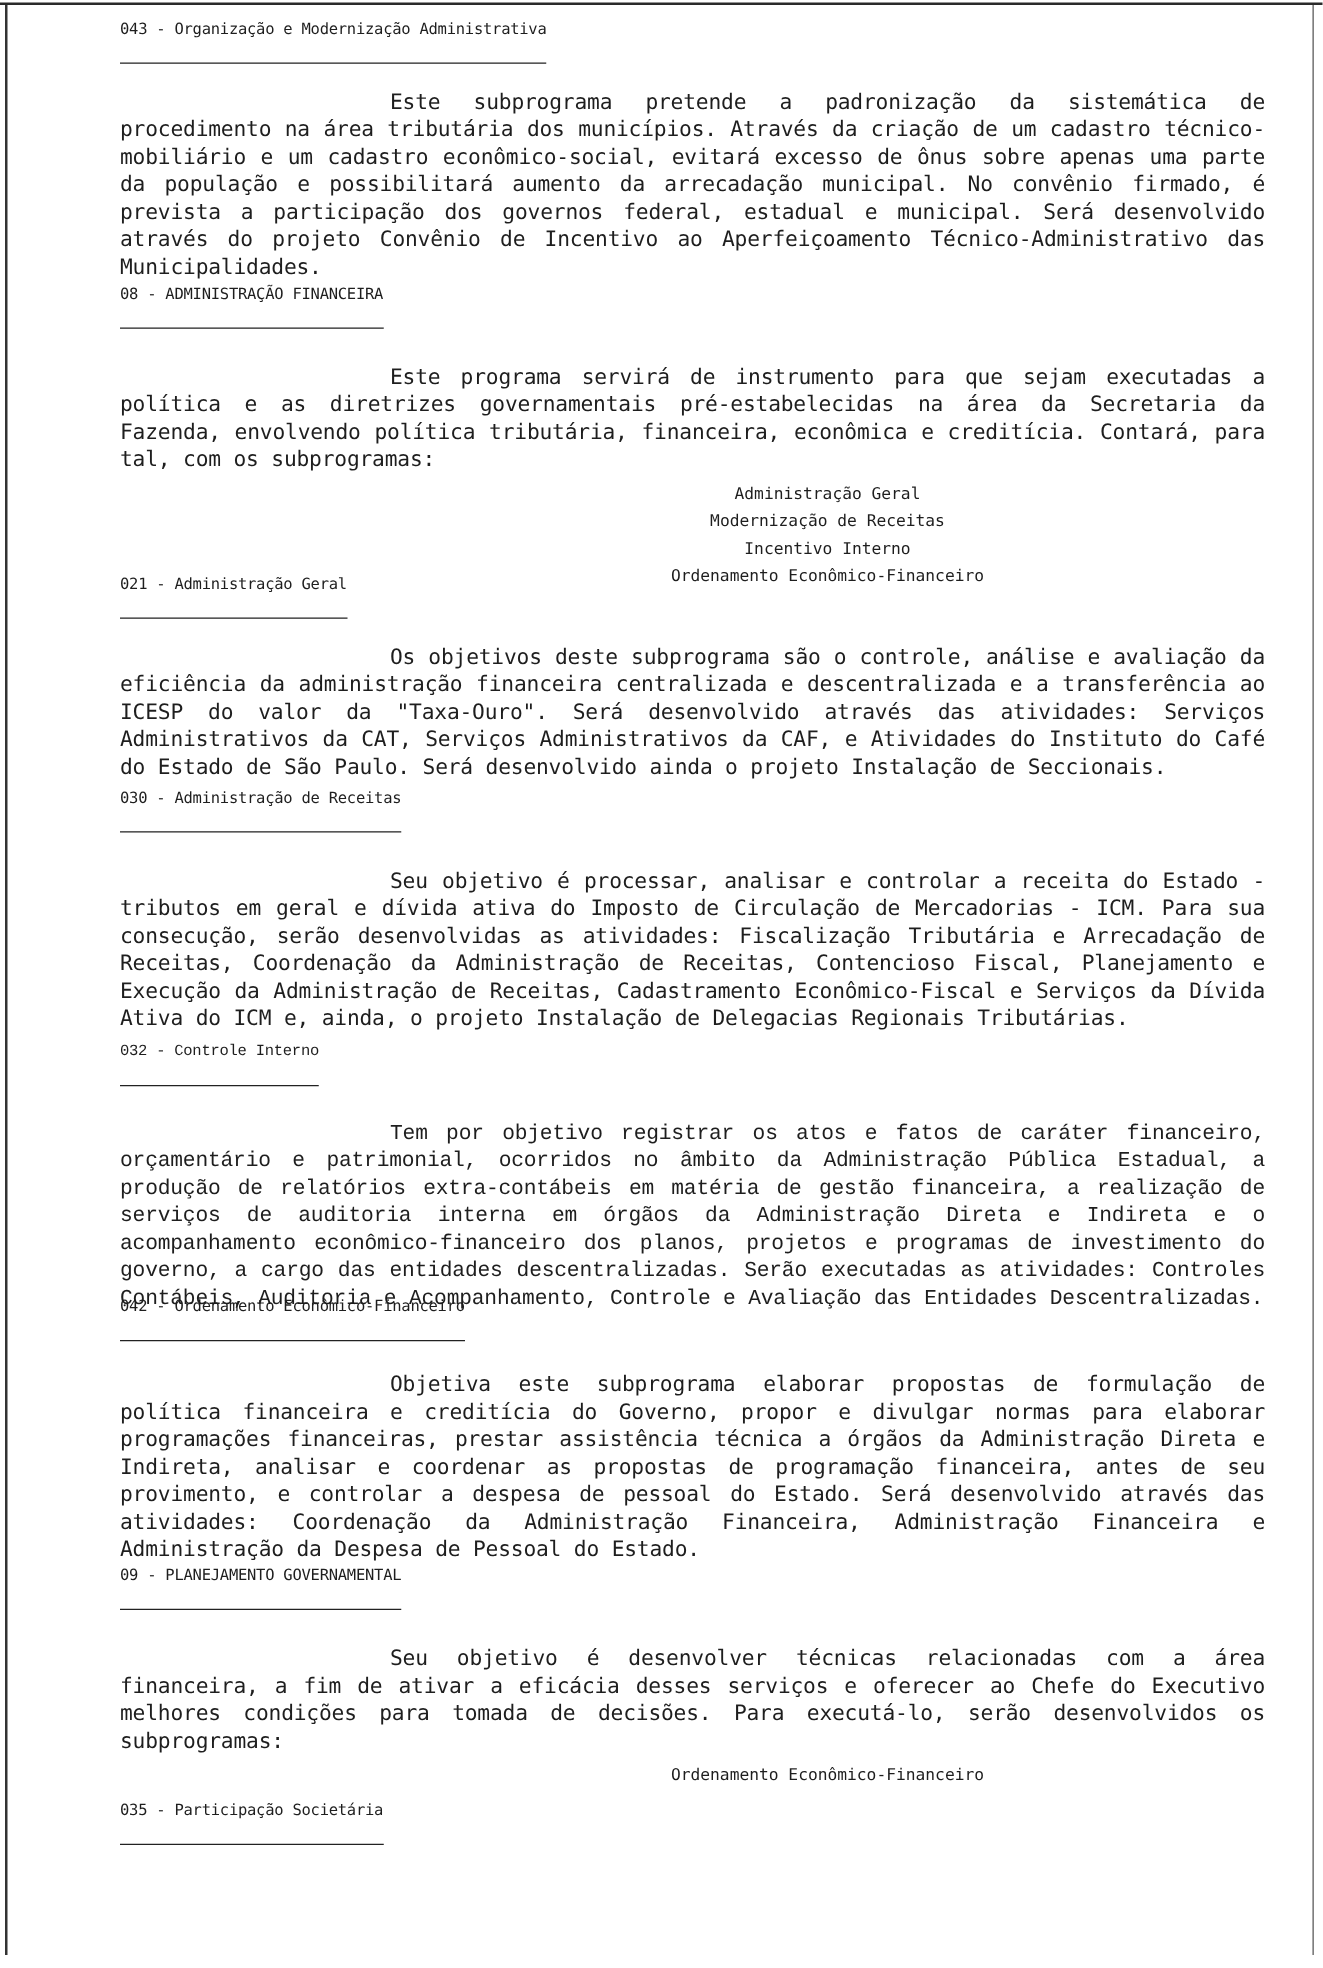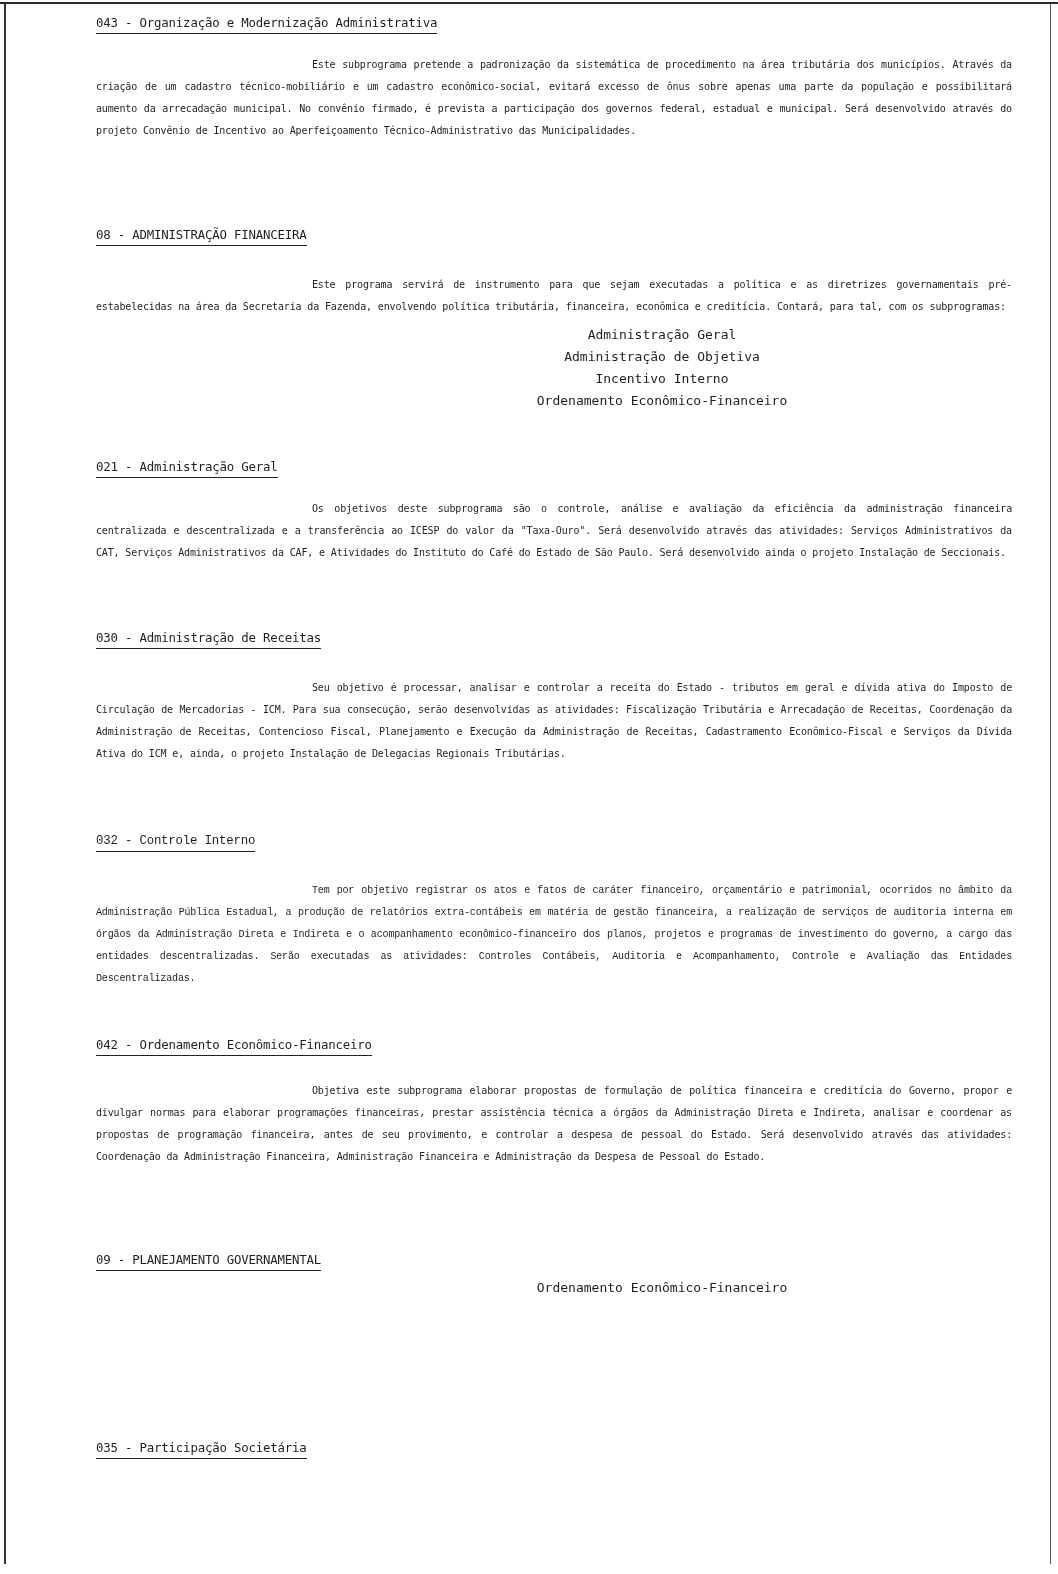--- a/index.html
+++ b/index.html
@@ -7,24 +7,24 @@
     width: 1058px; height: 1574px; background: #ffffff; position: relative; overflow: hidden;
     font-family: "DejaVu Sans Mono", "Liberation Mono", monospace;
     color: #1e1e1e;
   }
   .frame-top { position: absolute; left: 0; top: 2px; width: 1058px; height: 2px; background: #2a2a2a; }
   .frame-left { position: absolute; left: 4px; top: 4px; width: 2px; height: 1560px; background: #333; }
   .frame-right { position: absolute; left: 1050px; top: 4px; width: 1px; height: 1560px; background: #555; }
   .section { position: absolute; left: 96px; width: 916px; }
   .heading {
     display: inline-block; font-size: 12.4px; letter-spacing: -0.2px;
-    border-bottom: 1.5px solid #222; line-height: 16px; padding-bottom: 2px;
+    border-bottom: 1.5px solid #222; line-height: 16px; padding-bottom: 19px;
   }
   .para {
-    font-size: 10px; line-height: 22px; text-align: justify;
+    font-size: 17px; line-height: 22px; text-align: justify;
     margin-top: 20px; text-indent: 216px; letter-spacing: -0.15px;
   }
   .list { margin-top: 6px; padding-left: 216px; font-size: 13px; line-height: 22px; text-align: center; }
   .list div { white-space: nowrap; }
 </style>
 </head>
 <body>
 
 <div class="frame-top"></div>
 <div class="frame-left"></div>
@@ -33,21 +33,21 @@
 <div class="section" style="top:12px;">
   <div class="heading">043 - Organização e Modernização Administrativa</div>
   <div class="para">Este subprograma pretende a padronização da sistemática de procedimento na área tributária dos municípios. Através da criação de um cadastro técnico-mobiliário e um cadastro econômico-social, evitará excesso de ônus sobre apenas uma parte da população e possibilitará aumento da arrecadação municipal. No convênio firmado, é prevista a participação dos governos federal, estadual e municipal. Será desenvolvido através do projeto Convênio de Incentivo ao Aperfeiçoamento Técnico-Administrativo das Municipalidades.</div>
 </div>
 
 <div class="section" style="top:224px;">
   <div class="heading">08 - ADMINISTRAÇÃO FINANCEIRA</div>
   <div class="para" style="margin-top:28px;">Este programa servirá de instrumento para que sejam executadas a política e as diretrizes governamentais pré-estabelecidas na área da Secretaria da Fazenda, envolvendo política tributária, financeira, econômica e creditícia. Contará, para tal, com os subprogramas:</div>
   <div class="list">
     <div>Administração Geral</div>
-    <div>Administração de Objetiva</div>
+    <div>Modernização de Receitas</div>
     <div>Incentivo Interno</div>
     <div>Ordenamento Econômico-Financeiro</div>
   </div>
 </div>
 
 <div class="section" style="top:456px;">
   <div class="heading">021 - Administração Geral</div>
   <div class="para">Os objetivos deste subprograma são o controle, análise e avaliação da eficiência da administração financeira centralizada e descentralizada e a transferência ao ICESP do valor da "Taxa-Ouro". Será desenvolvido através das atividades: Serviços Administrativos da CAT, Serviços Administrativos da CAF, e Atividades do Instituto do Café do Estado de São Paulo. Será desenvolvido ainda o projeto Instalação de Seccionais.</div>
 </div>
 
@@ -61,20 +61,21 @@
   <div class="para" style="margin-top:28px;">Tem por objetivo registrar os atos e fatos de caráter financeiro, orçamentário e patrimonial, ocorridos no âmbito da Administração Pública Estadual, a produção de relatórios extra-contábeis em matéria de gestão financeira, a realização de serviços de auditoria interna em órgãos da Administração Direta e Indireta e o acompanhamento econômico-financeiro dos planos, projetos e programas de investimento do governo, a cargo das entidades descentralizadas. Serão executadas as atividades: Controles Contábeis, Auditoria e Acompanhamento, Controle e Avaliação das Entidades Descentralizadas.</div>
 </div>
 
 <div class="section" style="top:1034px;">
   <div class="heading">042 - Ordenamento Econômico-Financeiro</div>
   <div class="para" style="margin-top:24px;">Objetiva este subprograma elaborar propostas de formulação de política financeira e creditícia do Governo, propor e divulgar normas para elaborar programações financeiras, prestar assistência técnica a órgãos da Administração Direta e Indireta, analisar e coordenar as propostas de programação financeira, antes de seu provimento, e controlar a despesa de pessoal do Estado. Será desenvolvido através das atividades: Coordenação da Administração Financeira, Administração Financeira e Administração da Despesa de Pessoal do Estado.</div>
 </div>
 
 <div class="section" style="top:1249px;">
   <div class="heading">09 - PLANEJAMENTO GOVERNAMENTAL</div>
+  <div class="para" style="margin-top:28px;">Seu objetivo é desenvolver técnicas relacionadas com a área financeira, a fim de ativar a eficácia desses serviços e oferecer ao Chefe do Executivo melhores condições para tomada de decisões. Para executá-lo, serão desenvolvidos os subprogramas:</div>
   <div class="list">
     <div>Ordenamento Econômico-Financeiro</div>
   </div>
 </div>
 
 <div class="section" style="top:1437px;">
   <div class="heading">035 - Participação Societária</div>
 </div>
 
 </body></html>

